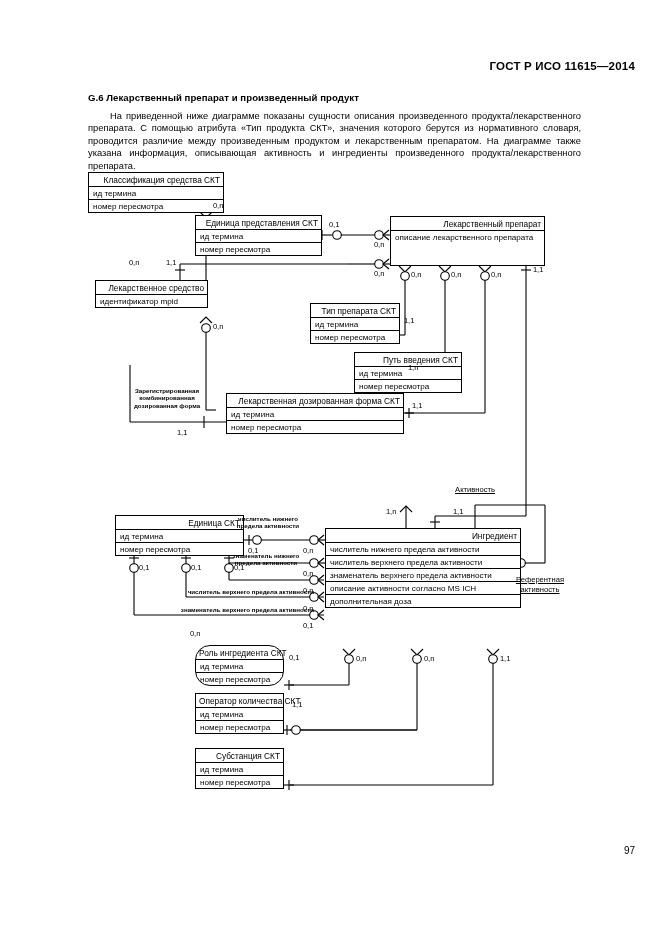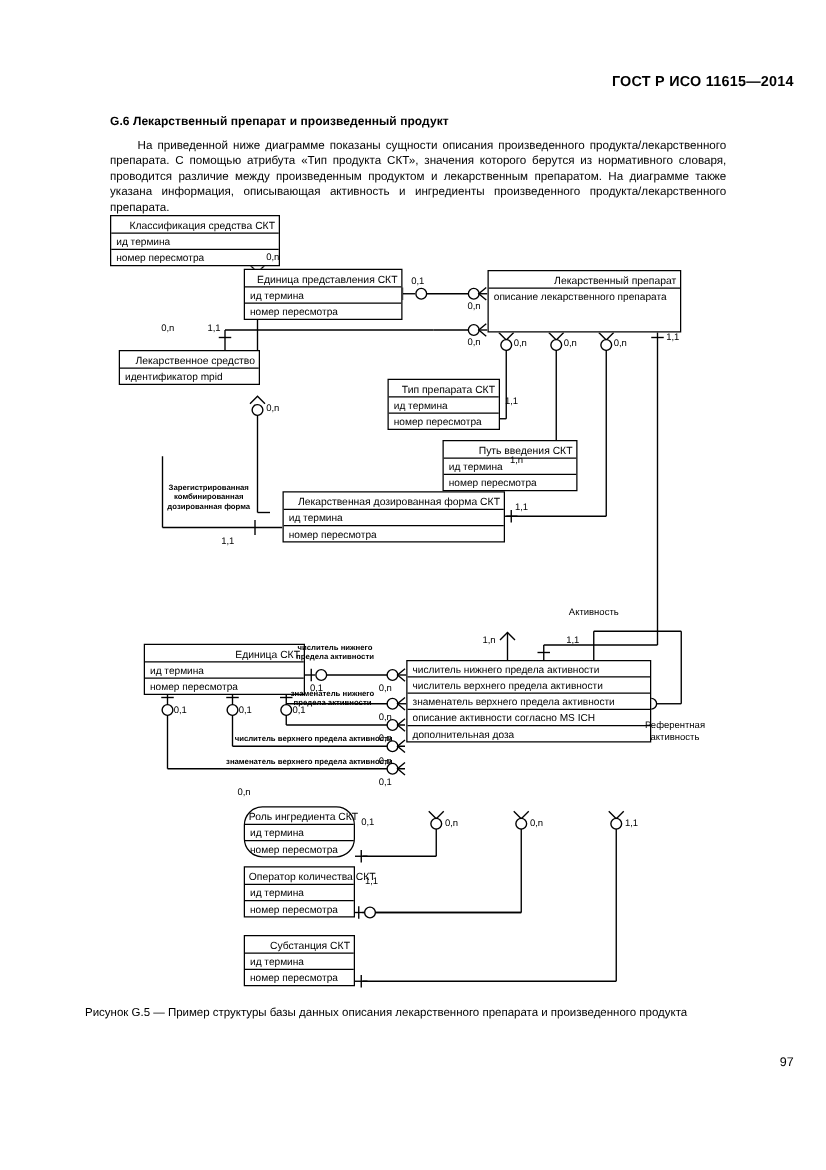--- a/index.html
+++ b/index.html
@@ -53,21 +53,21 @@
   
   .card{
     position:absolute;font-size:7.6px;white-space:nowrap;letter-spacing:-.1px;
   }
   .rlabel{
     position:absolute;font-size:6.2px;font-weight:bold;
     text-align:center;line-height:7.4px;white-space:nowrap;
   }
   .rel-name{
     position:absolute;font-size:7.6px;text-align:center;
-    line-height:9.5px;white-space:nowrap;
+    line-height:9.5px;white-space:nowrap;text-decoration:underline;
   }
 
   
   .caption{
     position:absolute;left:68px;top:805px;width:560px;
     font-size:9.2px;text-align:left;white-space:nowrap;
   }
   .folio{
     position:absolute;right:26px;top:845px;
     font-size:10px;font-weight:normal;
@@ -269,20 +269,21 @@
       <div class="attr">номер пересмотра</div>
     </div>
 
     <div class="entity" style="left:115px;top:355px;width:129px;">
       <div class="etitle">Единица СКТ</div>
       <div class="attr">ид термина</div>
       <div class="attr">номер пересмотра</div>
     </div>
 
     <div class="entity" style="left:325px;top:368px;width:196px;">
+      <div class="etitle">Ингредиент</div>
       <div class="attr">числитель нижнего предела активности</div>
       <div class="attr">числитель верхнего предела активности</div>
       <div class="attr">знаменатель верхнего предела активности</div>
       <div class="attr">описание активности согласно MS ICH</div>
       <div class="attr">дополнительная доза</div>
     </div>
 
     <div class="entity" style="left:195px;top:485px;width:89px;border-radius:15px;">
       <div class="etitle">Роль ингредиента СКТ</div>
       <div class="attr">ид термина</div>
@@ -363,16 +364,15 @@
       <div>Активность</div>
     </div>
 
     <div class="rel-name" style="left:505px;top:415px;width:70px;">
       <div>Референтная</div>
       <div>активность</div>
     </div>
 
   </div>
 
-  <div class="caption">Рисунок G.5 — Пример структуры базы данных описания лекарственного препарата и произведенного продукта</div>
   <div class="folio">97</div>
 
 </div>
 
 </body></html>

